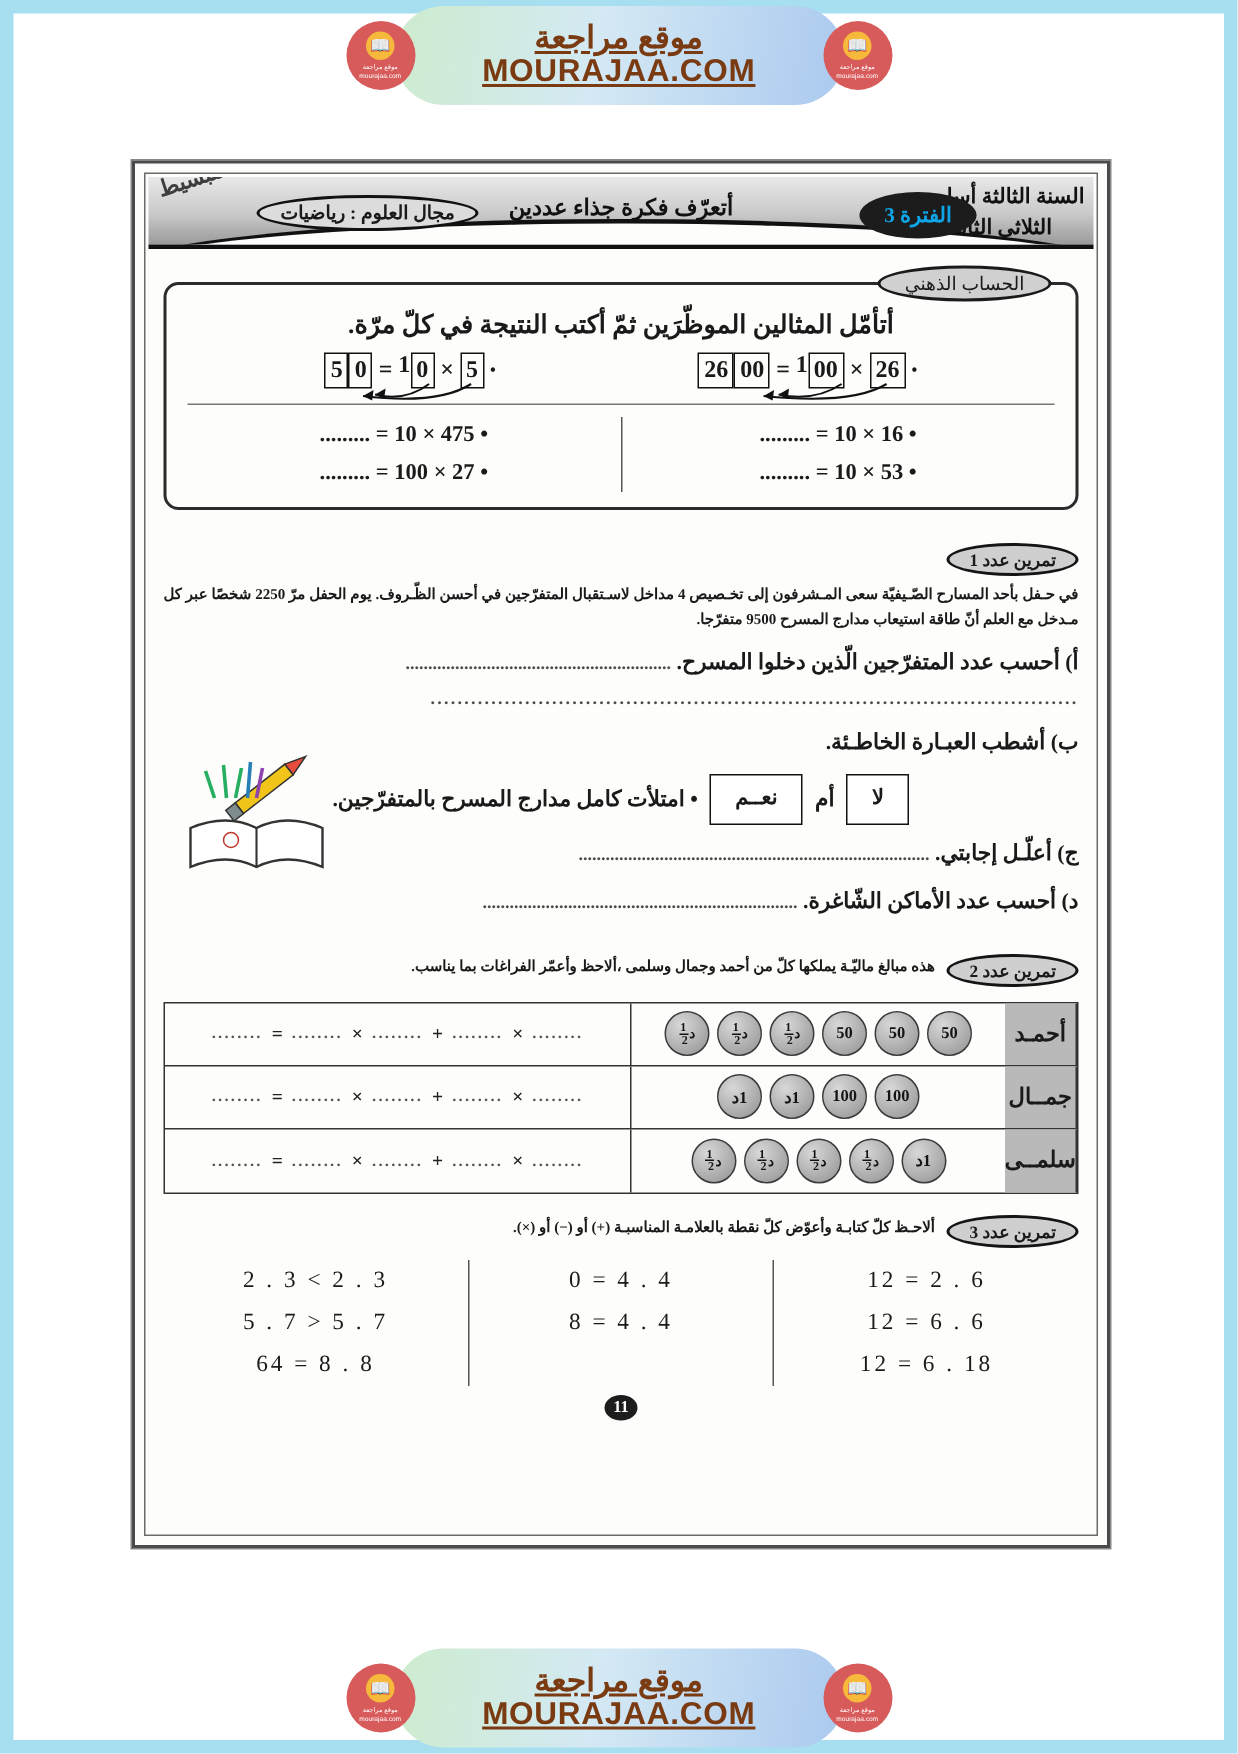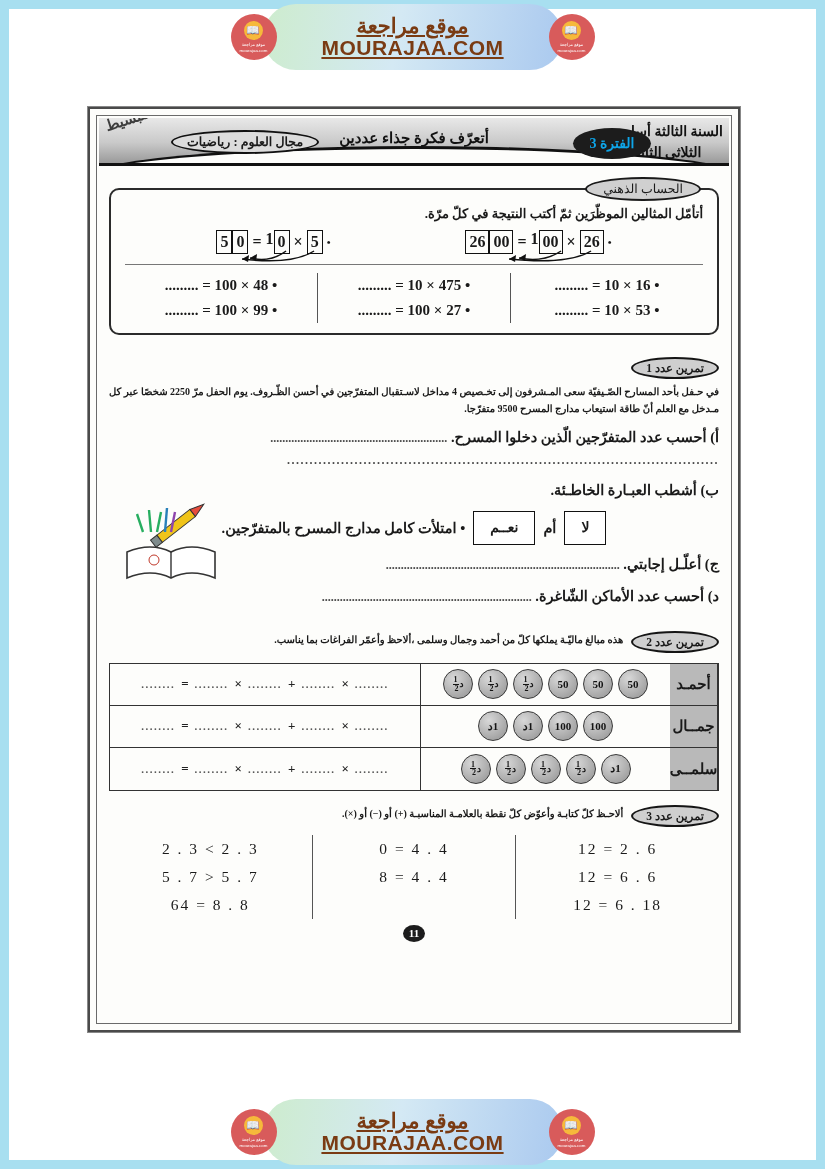--- a/index.html
+++ b/index.html
@@ -206,21 +206,22 @@
     top: -13px; right: 16px;
     background: #d0d0d0;
     border: 2px solid #1a1a1a;
     border-radius: 50%;
     padding: 2px 16px;
     font-size: 12.5px;
     font-weight: normal;
     white-space: nowrap;
   }
   .mental-instr {
-    font-size: 13px;
+    text-align: center;
+    font-size: 17px;
     font-weight: bold;
     margin-bottom: 8px;
   }
   .mental-examples {
     display: flex;
     justify-content: space-around;
     align-items: center;
     padding: 0 24px 10px 24px;
     position: relative;
   }
@@ -499,24 +500,20 @@
         </div>
 
         <div class="mental-grid">
           <div class="mental-col">
             <div class="mental-line">......... = 10 × 16 •</div>
             <div class="mental-line">......... = 10 × 53 •</div>
           </div>
           <div class="mental-col">
             <div class="mental-line">......... = 10 × 475 •</div>
             <div class="mental-line">......... = 100 × 27 •</div>
-          </div>
-          <div class="mental-col">
-            <div class="mental-line">......... = 100 × 48 •</div>
-            <div class="mental-line">......... = 100 × 99 •</div>
           </div>
         </div>
       </div>
 
       <div class="exercise">
         <div class="ex-head-row">
           <span class="ex-pill">تمرين عدد 1</span>
         </div>
         <div class="ex-statement" style="margin-top:4px;">في حـفل بأحد المسارح الصّـيفيّة سعى المـشرفون إلى تخـصيص 4 مداخل لاسـتقبال المتفرّجين في أحسن الظّـروف. يوم الحفل مرّ 2250 شخصًا عبر كل مـدخل مع العلم أنّ طاقة استيعاب مدارج المسرح 9500 متفرّجا.</div>
 

